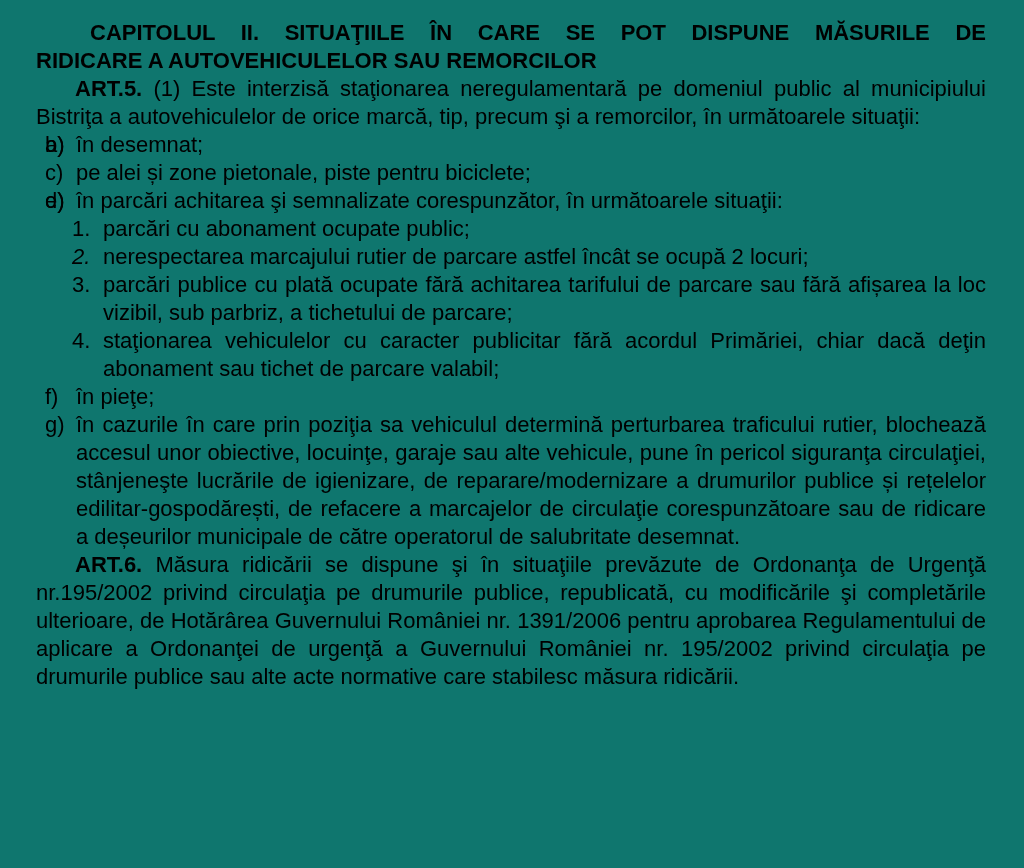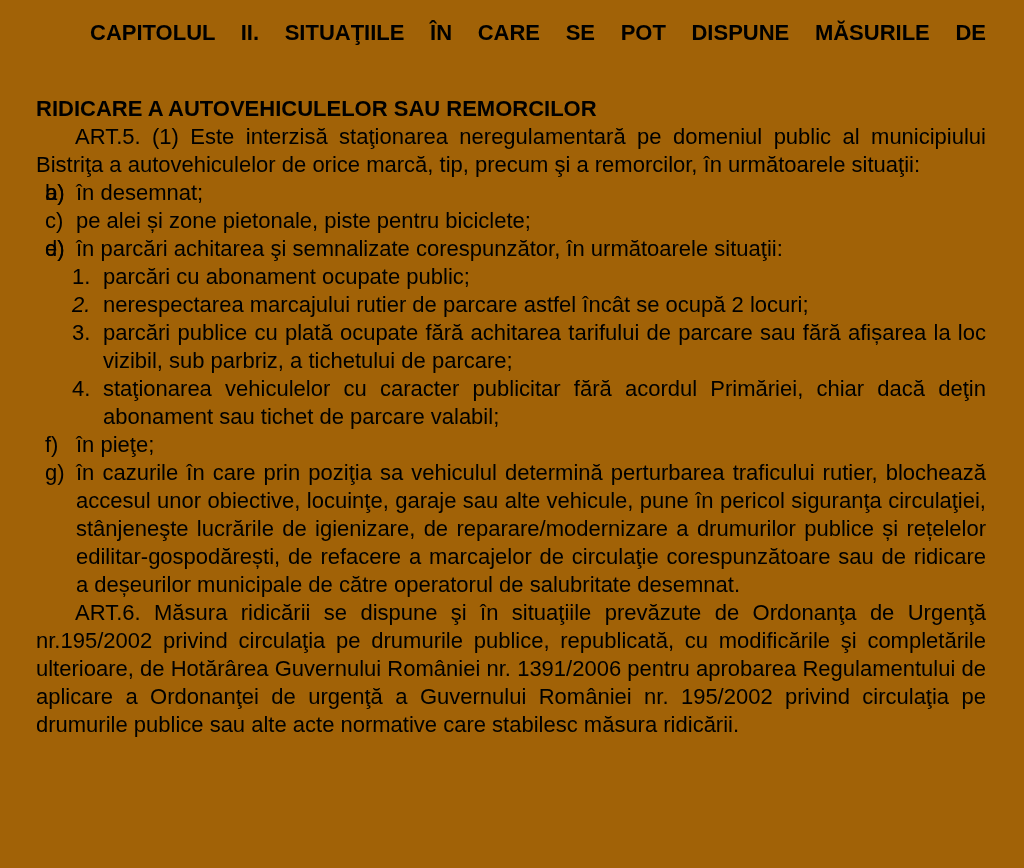--- a/index.html
+++ b/index.html
@@ -4,21 +4,21 @@
 <style>
   html, body {
     margin: 0;
     padding: 0;
     background: #ffffff;
   }
   .page {
     position: relative;
     width: 1024px;
     height: 868px;
-    background: #a16207;
+    background: #0f766e;
     color: #000000;
     font-family: "Liberation Sans", sans-serif;
     font-size: 22px;
     line-height: 28px;
     box-sizing: border-box;
     padding: 19px 38px 10px 36px;
     overflow: hidden;
   }
   p { margin: 0; }
   .heading {
@@ -27,27 +27,26 @@
   }
   .h-line1 {
     display: block;
     margin-left: 54px;
     text-align: justify;
     text-align-last: justify;
   }
   .h-line2 {
     display: block;
     text-align: left;
-    margin-top: 48px;
   }
   .para {
     text-align: justify;
     text-indent: 39px;
   }
-  .para b { font-weight: normal; }
+  .para b { font-weight: bold; }
   .li {
     position: relative;
     text-align: justify;
   }
   .li .marker {
     position: absolute;
     top: 0;
   }
   .li.lettered { padding-left: 40px; }
   .li.lettered .marker { left: 9px; }

